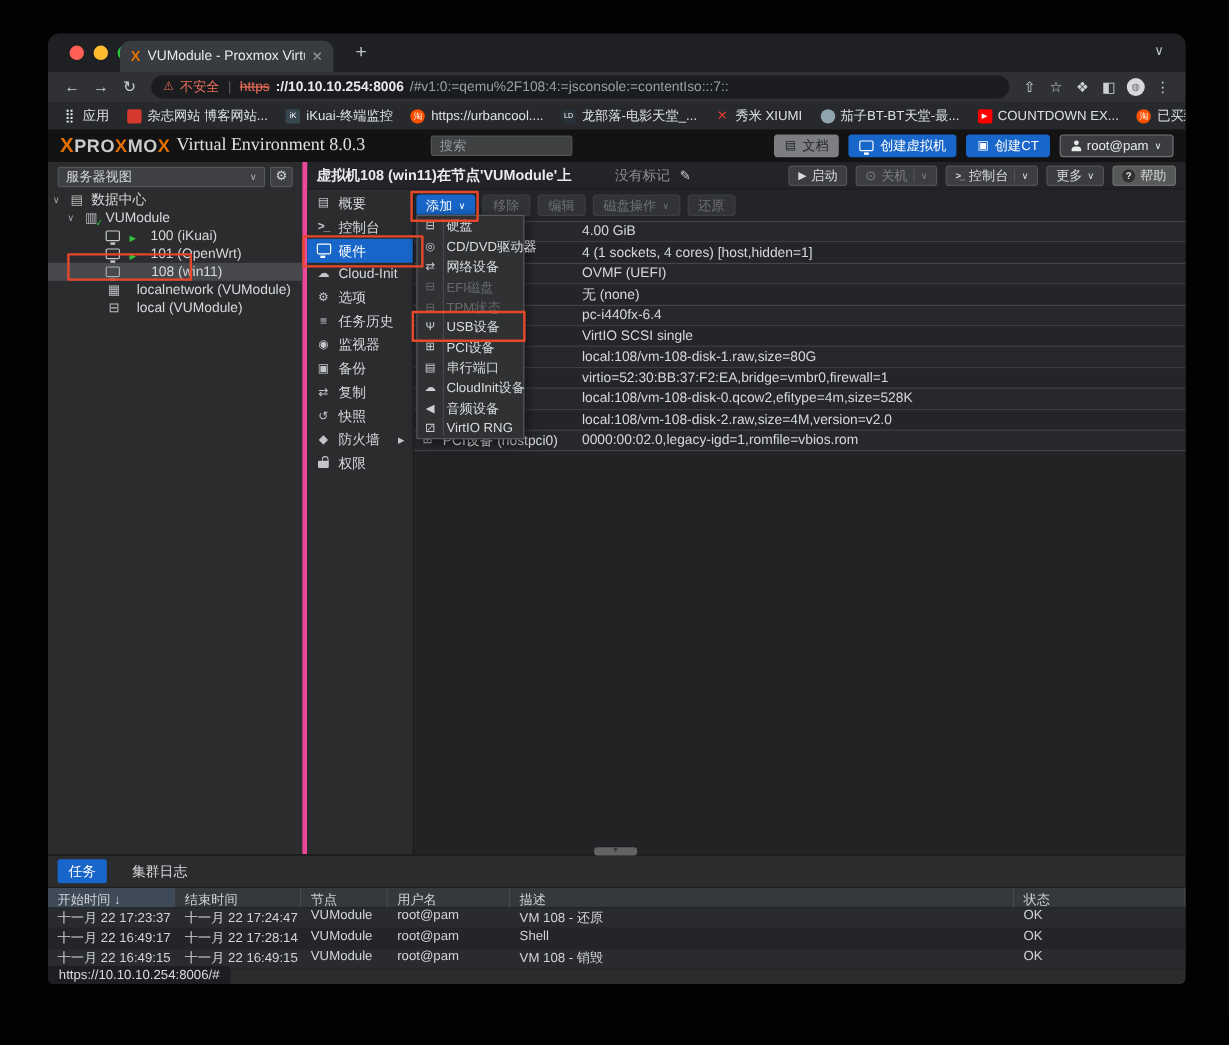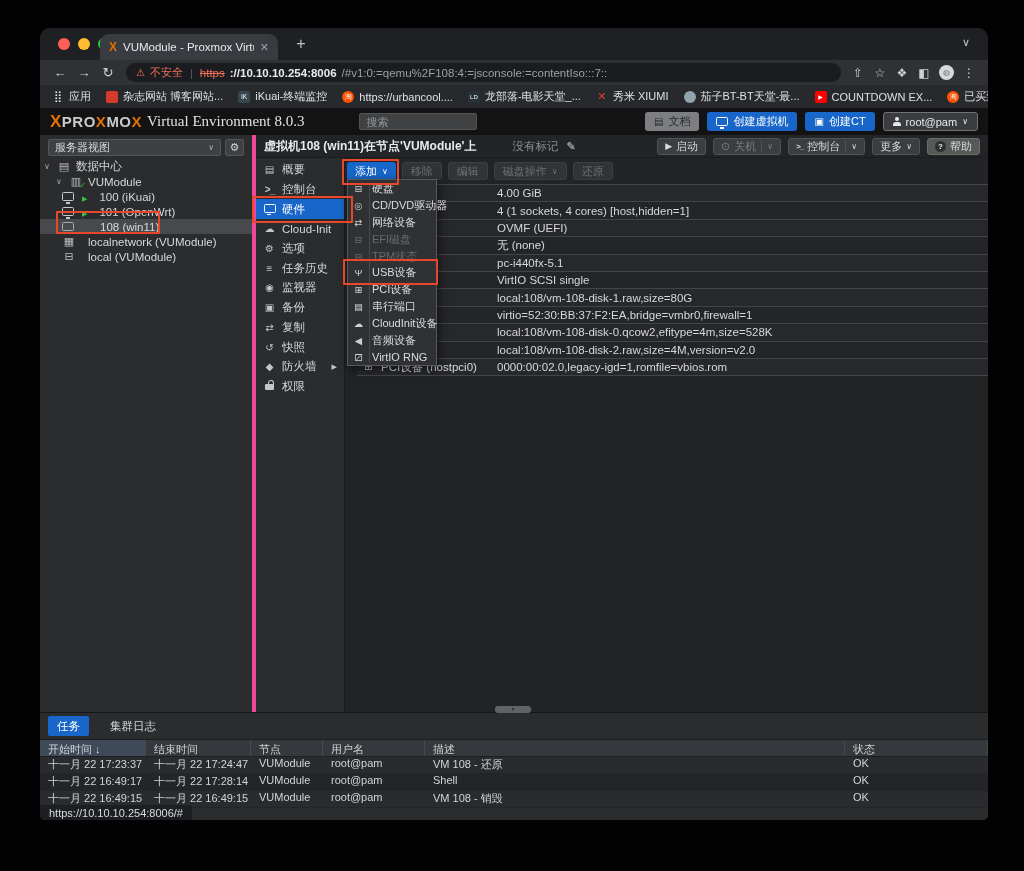--- a/index.html
+++ b/index.html
@@ -79,21 +79,21 @@
   .pve-body { position:relative; height:577px; display:flex; background:#232427; }
   .sidebar { width:216px; background:#2b2c2e; border-right:4px solid #ec4899; padding-top:4px; flex:none; }
   .side-controls { display:flex; gap:4px; padding:0 8px; }
   .view-select { flex:1; height:17px; background:#3e4043; border:1px solid #54565a; color:#d6d8da;
                  font-size:11px; display:flex; align-items:center; padding:0 6px; border-radius:2px; }
   .view-select .caret { margin-left:auto; color:#a9abae; }
   .gear-btn { width:19px; height:17px; background:#3e4043; border:1px solid #54565a; color:#cfd1d3;
               font-size:11px; text-align:center; line-height:15px; border-radius:2px; }
   .tree { margin-top:3px; font-size:11.5px; color:#d6d8da; }
   .tnode { height:15px; display:flex; align-items:center; gap:5px; padding-right:6px; white-space:nowrap; }
-  .tnode.lvl0 { padding-left:4px; } .tnode.lvl1 { padding-left:16px; } .tnode.lvl2 { padding-left:22px;gap:12px; }
+  .tnode.lvl0 { padding-left:4px; } .tnode.lvl1 { padding-left:16px; } .tnode.lvl2 { padding-left:48px;gap:12px; }
   .tnode.sel { background:#47494d; }
   .tcaret { font-size:8px; color:#9fa1a4; width:8px; }
   .tico { font-size:11px; color:#b9bbbd; width:14px; text-align:center; position:relative; flex:none; }
   .chk { position:absolute; right:-3px; bottom:-2px; color:#35c03f; font-size:8px; font-weight:bold; }
   .tplay { color:#35c03f; font-size:7px; margin-left:-4px; margin-top:5px; }
   .mon.dim { color:#a9abae; }
   
   .main { flex:1; display:flex; flex-direction:column; min-width:0; }
   .vm-titlebar { height:23px; display:flex; align-items:center; padding:0 8px; gap:8px; border-bottom:1px solid #1b1c1e; }
   .vm-title { font-weight:bold; color:#e8eaec; font-size:12px; white-space:nowrap; }
@@ -118,21 +118,21 @@
   .mi .sub-arrow { margin-left:auto; font-size:7px; color:#c3c5c8; }
   .lock { width:9px; height:6px; background:#c3c5c8; border-radius:1px; position:relative; display:inline-block; margin-top:4px; }
   .lock::before { content:''; position:absolute; left:3px; top:-4px; width:4px; height:4px;
                   border:1.5px solid #c3c5c8; border-bottom:none; border-radius:3px 3px 0 0; }
   .content { flex:1; position:relative; min-width:0; background:#212325; }
   .hw-toolbar { height:26px; display:flex; align-items:center; gap:6px; padding:0 2px; background:#232427; }
   .tbtn { height:18px; border-radius:3px; font-size:11px; display:inline-flex; align-items:center;
           padding:0 8px; gap:5px; white-space:nowrap; }
   .tbtn.primary { background:#1866c9; color:#fff; }
   .tbtn.disabled { background:#313336; color:#6e7073; border:1px solid #3c3e41; }
-  .hwtable { position:absolute; top:26px; left:12px; right:0; border-top:1px solid #424446; }
+  .hwtable { position:absolute; top:26px; left:0; right:0; border-top:1px solid #424446; }
   .hwrow { height:17.4px; display:flex; align-items:center; border-bottom:1px solid #424446;
            font-size:11.5px; background:#27282b; }
   .hwrow:nth-child(even) { background:#242528; }
   .hlabel { width:140px; padding-left:24px; color:#d6d8da; position:relative; white-space:nowrap; flex:none; }
   .hlabel .ico { position:absolute; left:7px; top:1px; font-size:10px; color:#c3c5c8; }
   .hvalue { flex:1; color:#d6d8da; white-space:nowrap; overflow:hidden; }
   
   .add-menu { position:absolute; left:2px; top:21px; width:90px; height:187px; background:#2f3133;
               border:1px solid #55575a; box-shadow:2px 3px 9px rgba(0,0,0,.55); z-index:5; }
   .add-menu::before { content:''; position:absolute; left:21px; top:2px; bottom:2px; width:1px; background:#46484b; }
@@ -438,21 +438,21 @@
             <div class="hwrow">
                 <span class="hlabel"></span>
                 <span class="hvalue">OVMF (UEFI)</span>
               </div>
             <div class="hwrow">
                 <span class="hlabel"></span>
                 <span class="hvalue">无 (none)</span>
               </div>
             <div class="hwrow">
                 <span class="hlabel"></span>
-                <span class="hvalue">pc-i440fx-5.1</span>
+                <span class="hvalue">pc-i440fx-6.4</span>
               </div>
             <div class="hwrow">
                 <span class="hlabel"></span>
                 <span class="hvalue">VirtIO SCSI single</span>
               </div>
             <div class="hwrow">
                 <span class="hlabel"></span>
                 <span class="hvalue">local:108/vm-108-disk-1.raw,size=80G</span>
               </div>
             <div class="hwrow">

